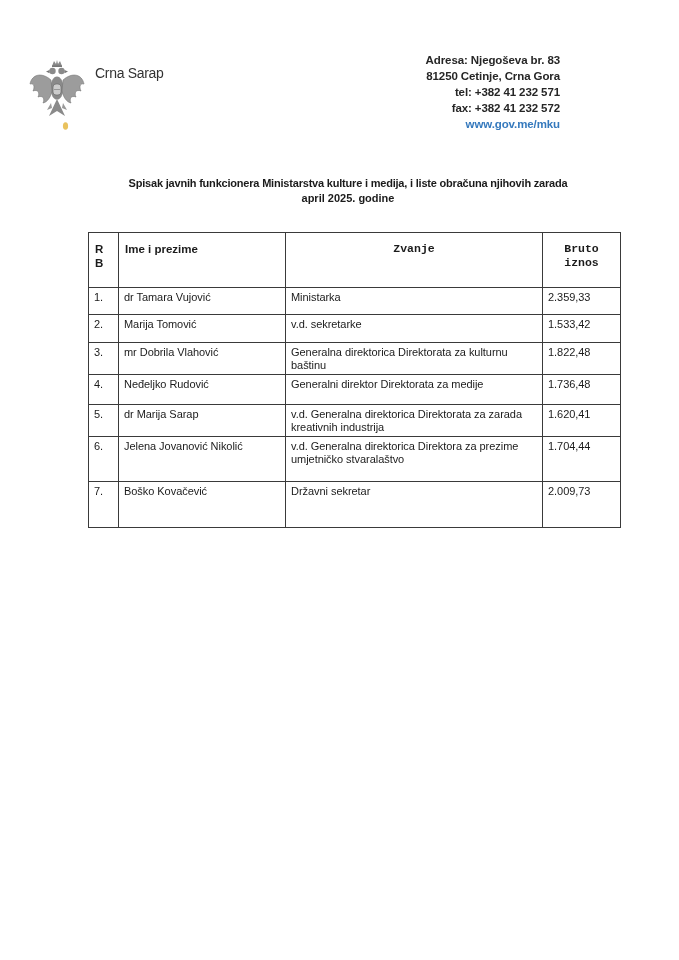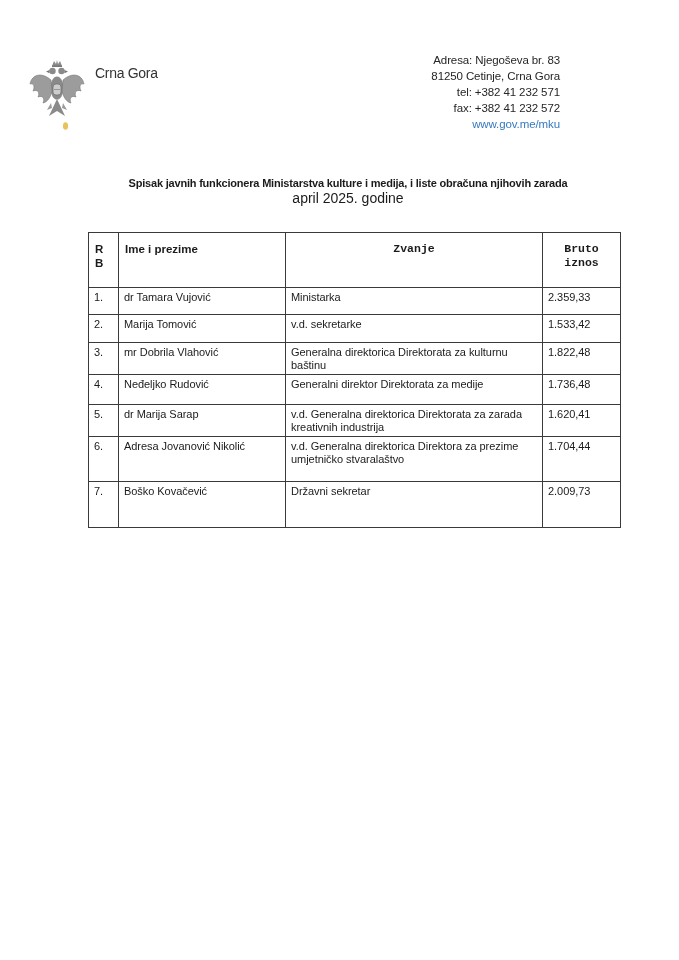--- a/index.html
+++ b/index.html
@@ -5,26 +5,26 @@
   html,body{margin:0;padding:0;}
   body{
     width:679px;height:960px;background:#ffffff;position:relative;
     font-family:"Liberation Sans", sans-serif;color:#1b1b1b;overflow:hidden;
   }
   
   .logo{position:absolute;left:28px;top:58px;width:58px;height:75px;}
   .org-block{position:absolute;left:95px;top:63px;font-size:14px;letter-spacing:-0.3px;
     color:#333333;line-height:21px;}
   .addr-block{position:absolute;right:119px;top:52px;text-align:right;font-size:11.5px;
-    line-height:16px;color:#262626;letter-spacing:-0.1px;}
+    line-height:16px;color:#262626;letter-spacing:-0.1px;font-weight:bold;}
   .addr-block .link{color:#3579bd;text-decoration:none;cursor:pointer;}
   
   .title-block{position:absolute;left:81px;top:176px;width:534px;text-align:center;line-height:15px;}
   .doc-title{font-size:11px;font-weight:bold;letter-spacing:-0.2px;}
-  .doc-subtitle{font-size:14px;font-weight:normal;}
+  .doc-subtitle{font-size:11px;font-weight:bold;}
   
   table.officials{position:absolute;left:88px;top:232px;width:532px;
     border-collapse:collapse;table-layout:fixed;}
   table.officials th, table.officials td{border:1px solid #3a3a3a;overflow:hidden;}
   table.officials th{font-size:11.5px;font-weight:bold;padding:9px 6px 4px 6px;
     vertical-align:top;line-height:14px;}
   table.officials thead tr{height:55px;}
   table.officials td{font-size:11px;padding:3px 5px 2px 5px;vertical-align:top;
     line-height:13px;letter-spacing:-0.05px;}
   th.col-rb, th.col-name{text-align:left;}
@@ -63,21 +63,21 @@
     <polygon points="35,45 39,52 34,50" fill="#999999"></polygon>
 
     <rect x="25" y="26" width="8" height="11" rx="3" fill="#cccccc" stroke="#6a6a6a" stroke-width="0.7"></rect>
     <line x1="26" y1="31.5" x2="32" y2="31.5" stroke="#8a8a8a" stroke-width="0.8"></line>
 
     <ellipse cx="37.5" cy="68" rx="2.6" ry="3.8" fill="#e9c25e"></ellipse>
   </svg>
 </div>
 
 <div class="org-block">
-  <div>Crna Gora</div>
+  <div>Crna Sarap</div>
 </div>
 
 <div class="addr-block">
   <div>Adresa: Njegoševa br. 83</div>
   <div>81250 Cetinje, Crna Gora</div>
   <div>tel: +382 41 232 571</div>
   <div>fax: +382 41 232 572</div>
   <div><span class="link">www.gov.me/mku</span></div>
 </div>
 
@@ -137,21 +137,21 @@
         <td class="col-gross">1.736,48</td>
       </tr>
       <tr>
         <td class="col-rb">5.</td>
         <td class="col-name">dr Marija Sarap</td>
         <td class="col-title">v.d. Generalna direktorica Direktorata za zarada kreativnih industrija</td>
         <td class="col-gross">1.620,41</td>
       </tr>
       <tr>
         <td class="col-rb">6.</td>
-        <td class="col-name">Adresa Jovanović Nikolić</td>
+        <td class="col-name">Jelena Jovanović Nikolić</td>
         <td class="col-title">v.d. Generalna direktorica Direktora za prezime umjetničko stvaralaštvo</td>
         <td class="col-gross">1.704,44</td>
       </tr>
       <tr>
         <td class="col-rb">7.</td>
         <td class="col-name">Boško Kovačević</td>
         <td class="col-title">Državni sekretar</td>
         <td class="col-gross">2.009,73</td>
       </tr>
     </tbody>

